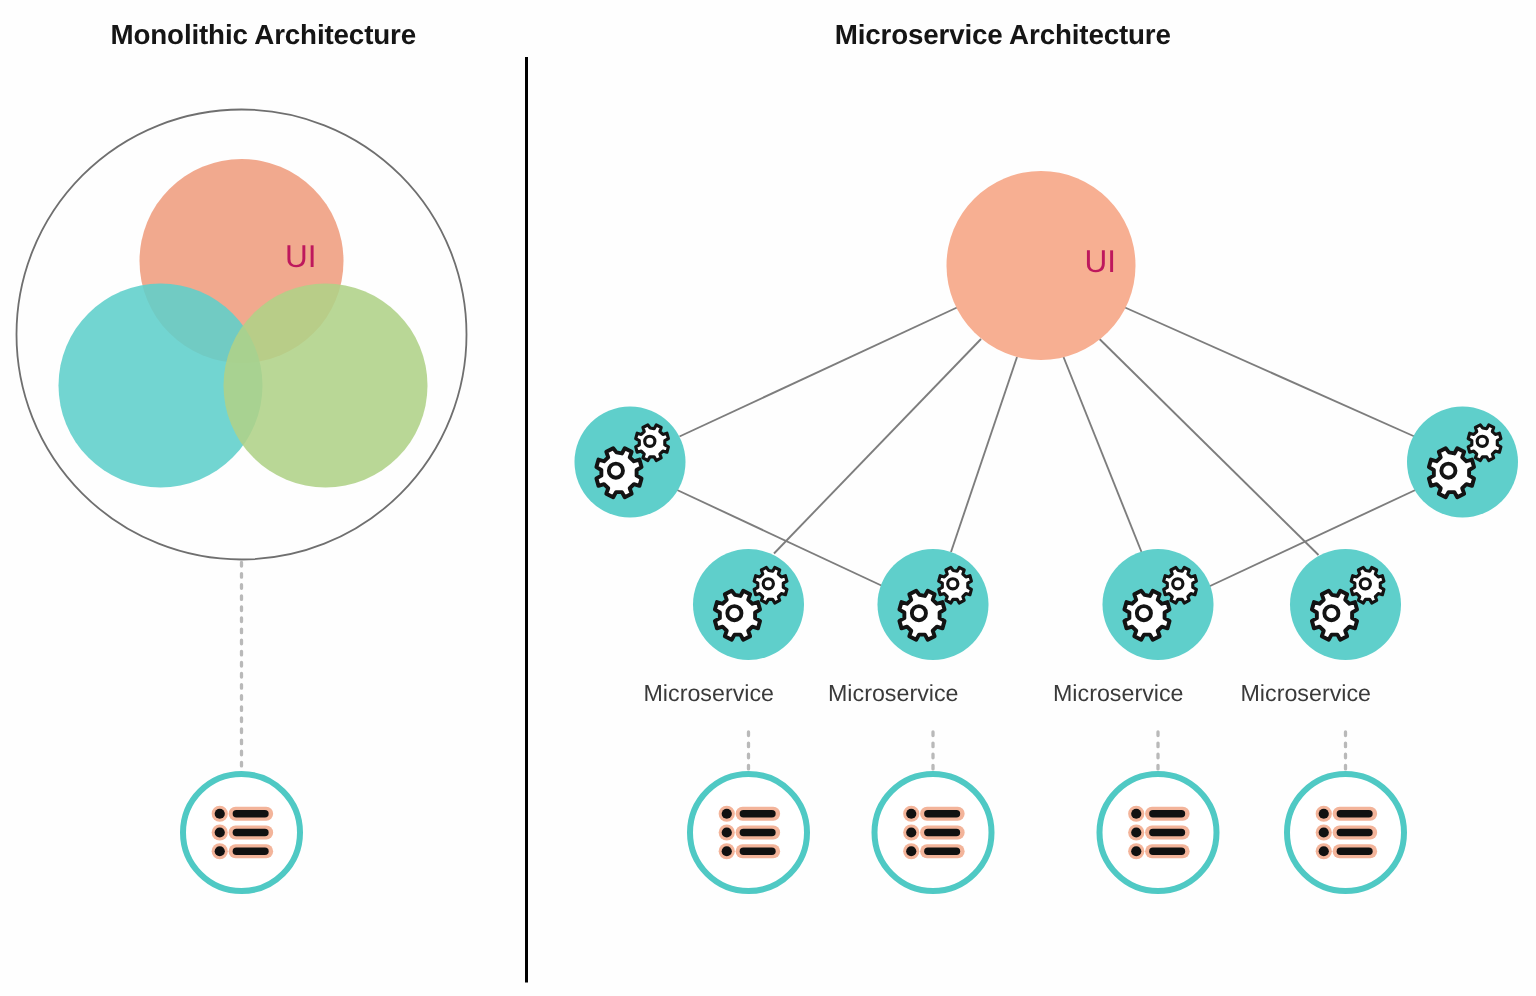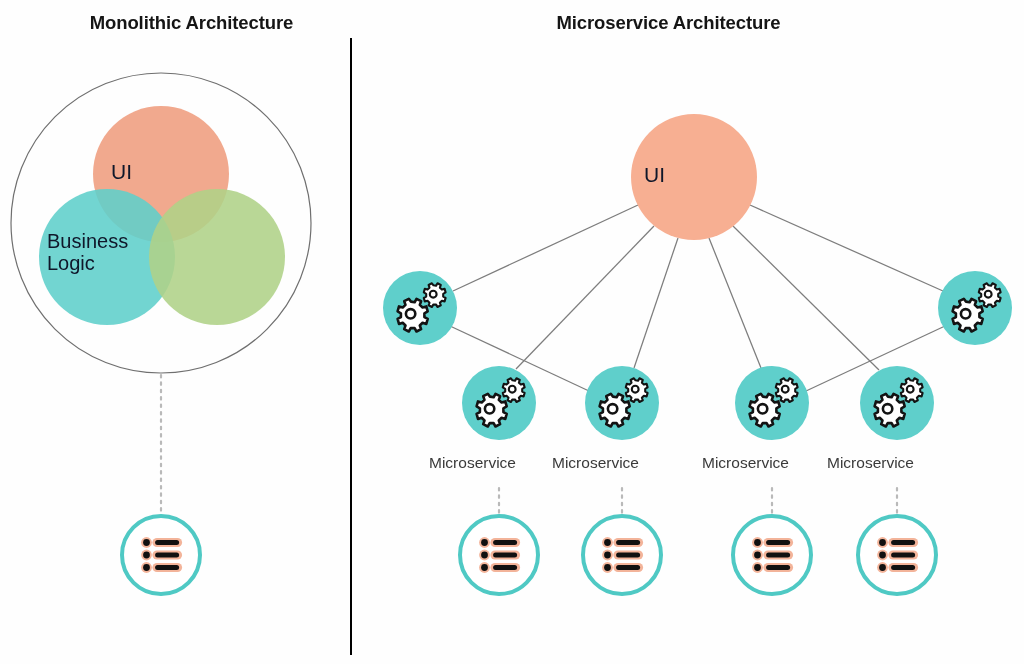--- a/index.html
+++ b/index.html
@@ -9,25 +9,25 @@
     font-family:"Liberation Sans","DejaVu Sans",sans-serif;
     background:#fefefe;
   }
   #stage{position:absolute;inset:0;width:1024px;height:664px;}
   svg#canvas{position:absolute;left:0;top:0;width:1024px;height:664px;display:block;}
 
   .panel-title{
     position:absolute;font-size:18.5px;font-weight:bold;color:#151515;
     letter-spacing:-0.1px;white-space:nowrap;text-align:center;
   }
-  #title-left{left:16px;top:12px;width:351px;}
+  #title-left{left:0;top:12px;width:351px;}
   #title-right{left:332px;top:12px;width:673px;}
 
   .circle-label{
-    position:absolute;color:#0f172a;text-align:left;white-space:pre-line;
+    position:absolute;color:#be185d;text-align:right;white-space:pre-line;
     font-weight:400;pointer-events:none;line-height:1.12;
   }
   .ms-caption{
     position:absolute;font-size:15.5px;color:#3a3a3a;
     white-space:nowrap;
   }
 </style>
 </head>
 <body>
 
@@ -176,22 +176,20 @@
       <use href="#list-glyph" x="772" y="555"></use>
     </g>
     <g>
       <circle cx="897" cy="555" r="39" fill="#ffffff" stroke="#4FC9C4" stroke-width="4"></circle>
       <use href="#list-glyph" x="897" y="555"></use>
     </g>
   </svg>
 
   <div class="circle-label" id="lbl-ui" style="left:111px;top:160px;width:100px;font-size:21px;">UI</div>
 
-  <div class="circle-label" id="lbl-bl" style="left:47px;top:230px;width:120px;font-size:20px;">Business
-Logic</div>
 
 
   <div class="circle-label" id="lbl-ms-ui" style="left:644px;top:163px;width:100px;font-size:21px;">UI</div>
 
   <div class="ms-caption" style="left:429px;top:454px;width:140px;">Microservice</div>
   <div class="ms-caption" style="left:552px;top:454px;width:140px;">Microservice</div>
   <div class="ms-caption" style="left:702px;top:454px;width:140px;">Microservice</div>
   <div class="ms-caption" style="left:827px;top:454px;width:140px;">Microservice</div>
 
 </div>

